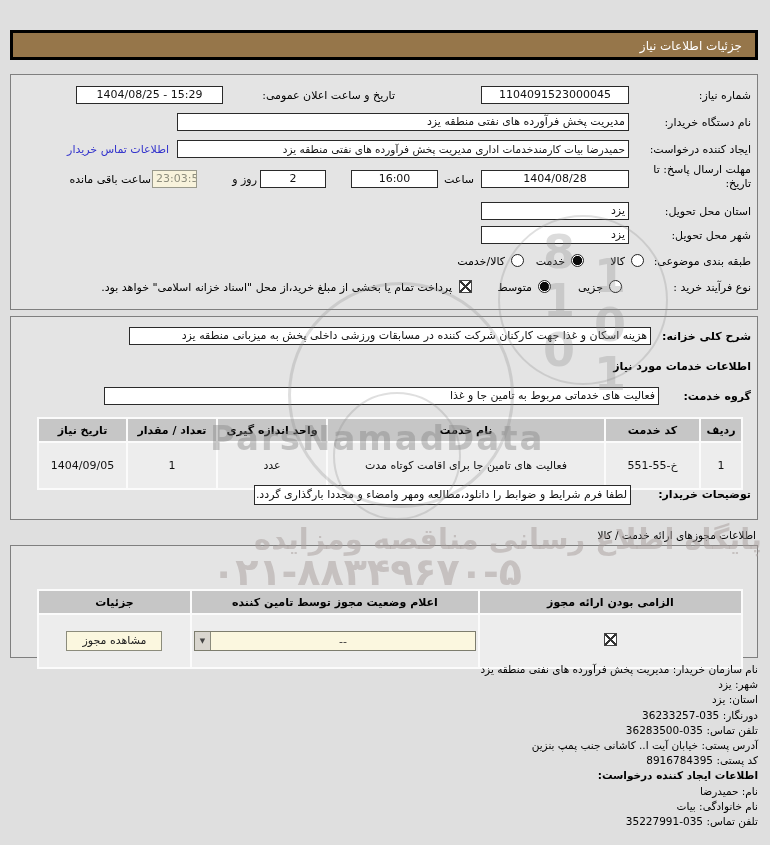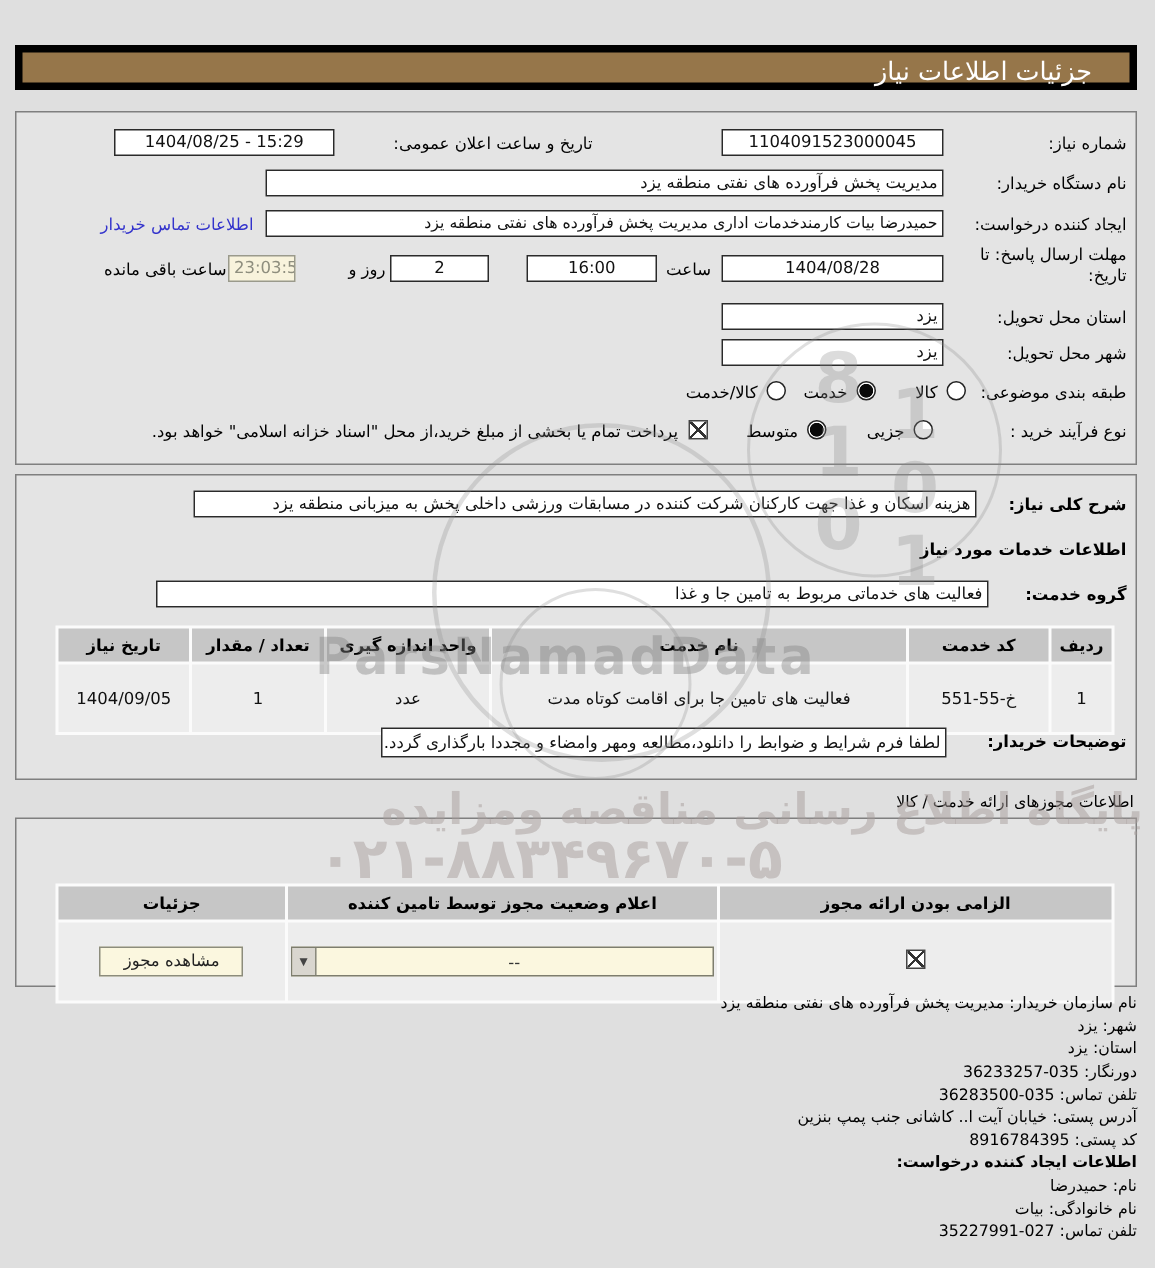--- a/index.html
+++ b/index.html
@@ -11,25 +11,25 @@
     direction: rtl;
     color: #111;
     overflow: hidden;
   }
   .abs { position: absolute; }
 
   
   .titlebar {
     left: 10px; top: 30px; width: 748px; height: 30px;
     background: #96764a;
-    border: 5px solid #000000;
+    border: 3px solid #000000;
     color: #fff;
-    font-size: 17px;
+    font-size: 12px;
     line-height: 26px;
-    padding-right: 25px;
+    padding-right: 13px;
   }
 
   
   .panel { background: #e4e4e4; border: 1px solid #7f7f7f; }
   #box1 { left: 10px; top: 74px;  width: 748px; height: 236px; }
   #box2 { left: 10px; top: 316px; width: 748px; height: 204px; }
   #box3 { left: 10px; top: 545px; width: 748px; height: 113px; }
 
   .lbl { position: absolute; font-size: 11px; white-space: nowrap; color: #000; }
   .lbl.b { font-weight: bold; }
@@ -180,21 +180,21 @@
     <span class="radio" style="right:135px;top:205px"></span>
     <span class="lbl" style="right:154px;top:206px">جزیی</span>
     <span class="radio on" style="right:206px;top:205px"></span>
     <span class="lbl" style="right:225px;top:206px">متوسط</span>
     <span class="cbx" style="right:285px;top:205px"></span>
     <span class="lbl" style="right:305px;top:206px">پرداخت تمام یا بخشی از مبلغ خرید،از محل "اسناد خزانه اسلامی" خواهد بود.</span>
   </div>
 
   <div class="abs panel" id="box2">
 
-    <span class="lbl b" style="right:6px;top:13px">شرح کلی نیاز:</span>
+    <span class="lbl b" style="right:6px;top:13px">شرح کلی خزانه:</span>
     <div class="tbox" style="right:106px;top:10px;width:522px">هزینه اسکان و غذا جهت کارکنان شرکت کننده در مسابقات ورزشی داخلی پخش به میزبانی منطقه یزد</div>
 
     <span class="lbl b" style="right:6px;top:43px">اطلاعات خدمات مورد نیاز</span>
 
     <span class="lbl b" style="right:6px;top:73px">گروه خدمت:</span>
     <div class="tbox" style="right:98px;top:70px;width:555px">فعالیت های خدماتی مربوط به تامین جا و غذا</div>
 
     <table class="gridtable" style="right:14px;top:100px;width:706px">
       <tbody>
           <tr>
@@ -252,21 +252,21 @@
     <div><b>نام سازمان خریدار:</b> <span>مدیریت پخش فرآورده های نفتی منطقه یزد</span></div>
     <div><b>شهر:</b> <span>یزد</span></div>
     <div><b>استان:</b> <span>یزد</span></div>
     <div><b>دورنگار:</b> <span class="num">36233257-035</span></div>
     <div><b>تلفن تماس:</b> <span class="num">36283500-035</span></div>
     <div><b>آدرس پستی:</b> <span>خیابان آیت ا.. کاشانی جنب پمپ بنزین</span></div>
     <div><b>کد پستی:</b> <span class="num">8916784395</span></div>
     <div class="hline">اطلاعات ایجاد کننده درخواست:</div>
     <div><b>نام:</b> <span>حمیدرضا</span></div>
     <div><b>نام خانوادگی:</b> <span>بیات</span></div>
-    <div><b>تلفن تماس:</b> <span class="num">35227991-027</span></div>
+    <div><b>تلفن تماس:</b> <span class="num">35227991-035</span></div>
   </div>
 
 </div>
 
 <div class="wm wm-circle" id="wm-c1"></div>
 <div class="wm wm-circle" id="wm-c2"></div>
 <div class="wm wm-circle" id="wm-c3"></div>
 <div class="wm wm-digits" id="wm-d1">8
 1
 0</div>

